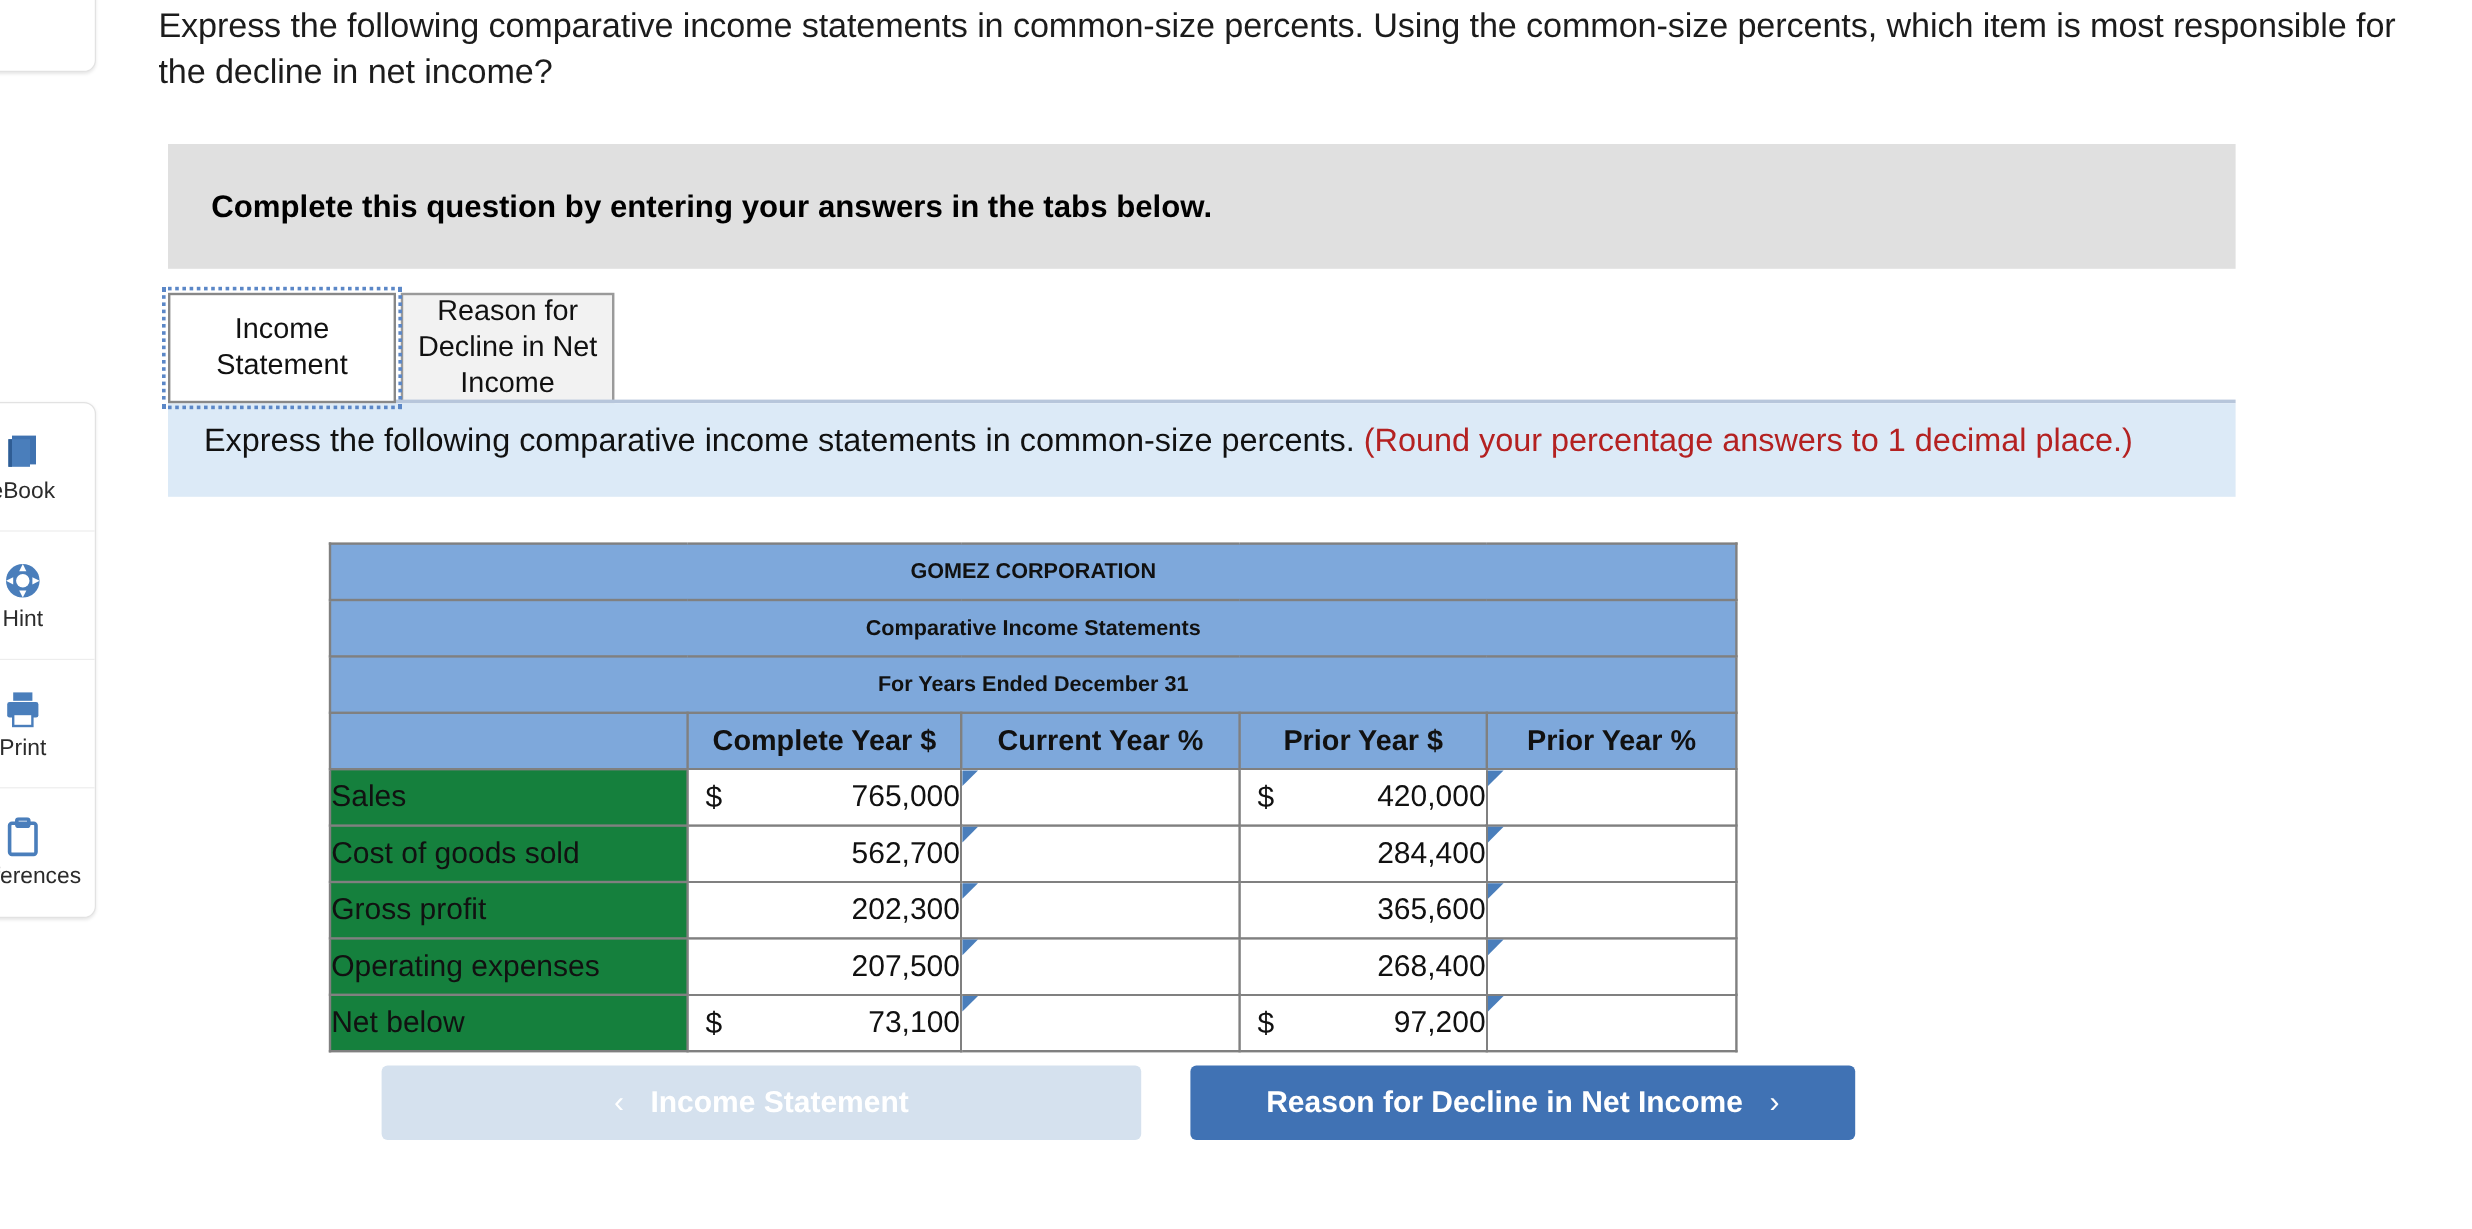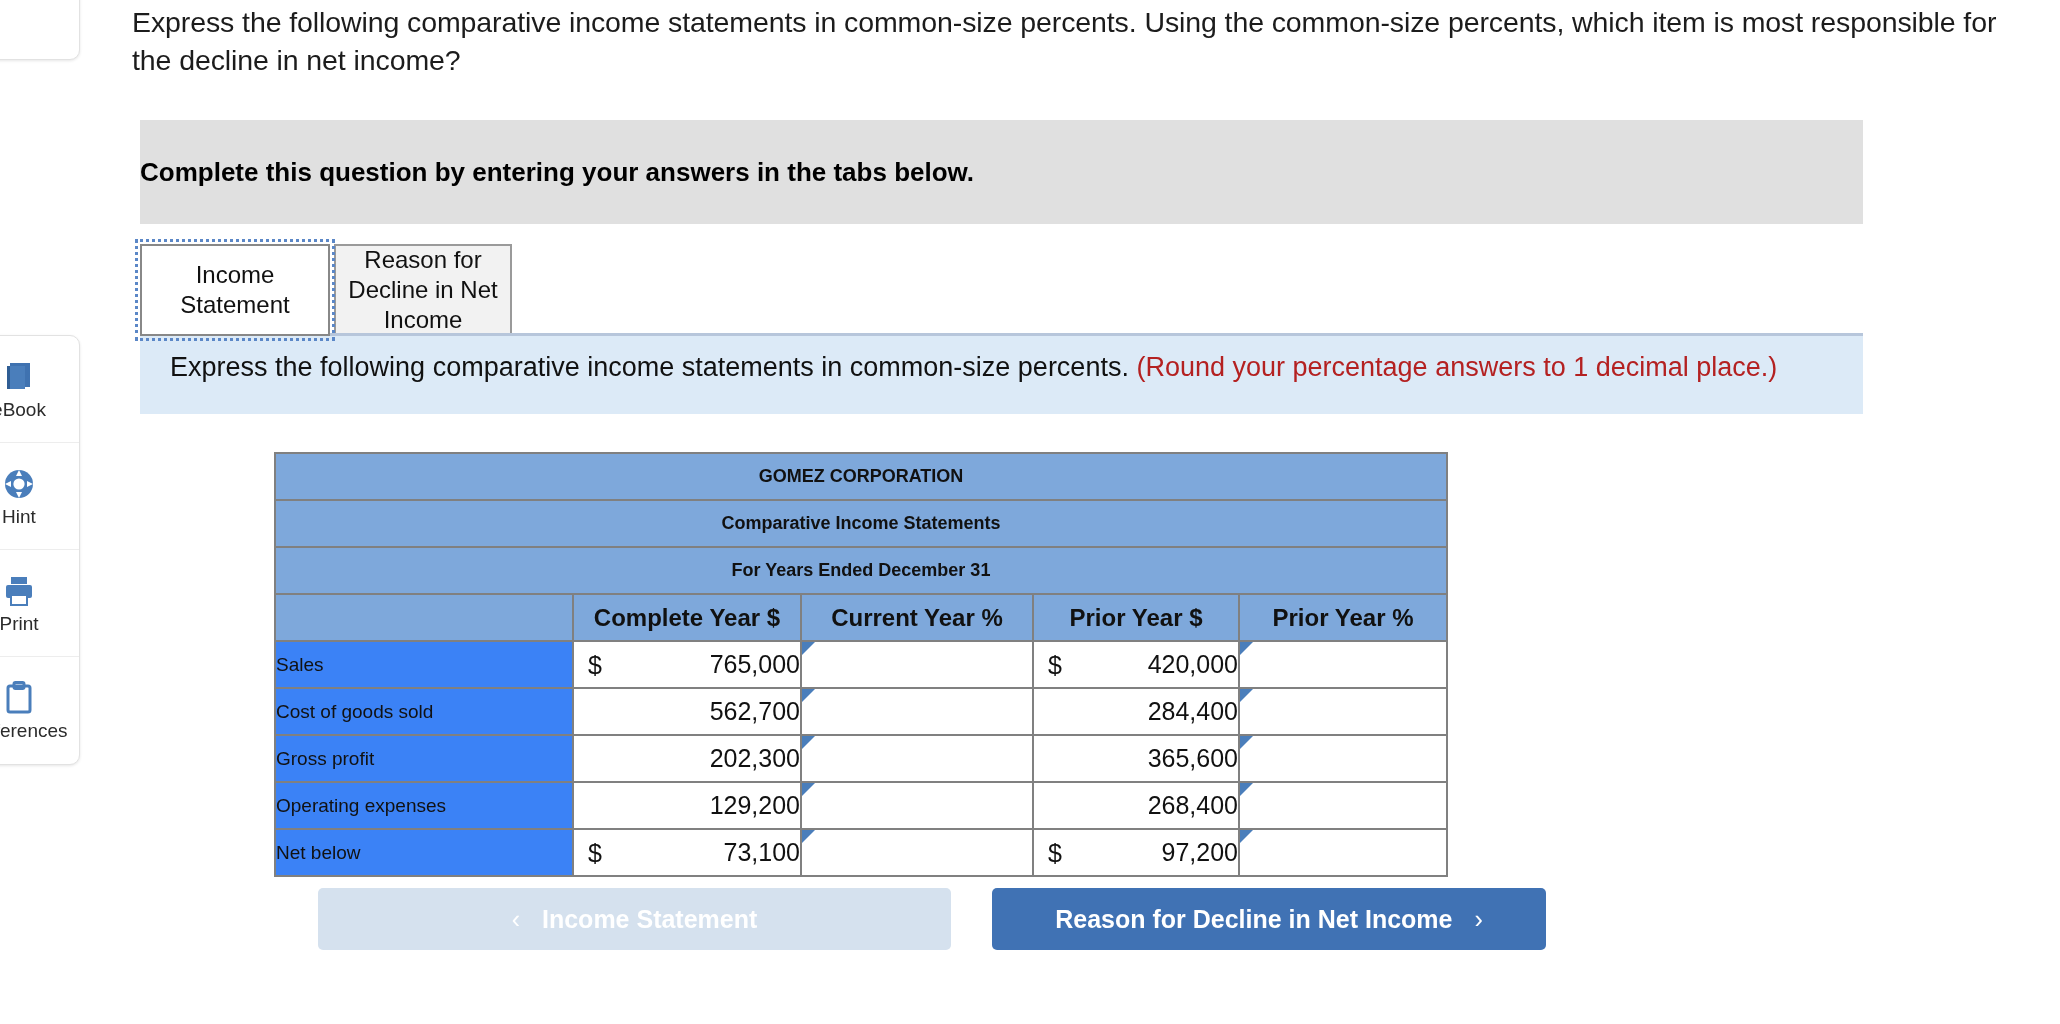--- a/index.html
+++ b/index.html
@@ -60,20 +60,21 @@
     letter-spacing: -0.1px;
   }
 
   #complete-banner {
     position: absolute; left: 8px; top: 120px;
     width: 1723px; height: 104px;
     background: #e0e0e0;
     display: flex; align-items: center;
   }
   #complete-banner-text {
+    margin-left: 36px;
     font-size: 26px;
     font-weight: bold;
     color: #000;
   }
 
   
   #tabs {
     position: absolute; left: 8px; top: 240px;
     height: 96px;
     display: flex; align-items: flex-end;
@@ -157,22 +158,22 @@
     font-weight: bold;
     font-size: 24px;
     height: 47px;
   }
   .colhead.blank { background: #7ea8db; }
 
   td.rowlabel {
     text-align: left;
     padding-left: 8px;
     height: 47px;
-    background: #3b82f6;
-    font-size: 19px;
+    background: #15803d;
+    font-size: 25px;
   }
   td.money {
     background: #fff;
     position: relative;
     padding: 0 10px 0 12px;
     text-align: right;
     font-size: 25px;
     white-space: nowrap;
   }
   td.money .dollar {
@@ -396,21 +397,21 @@
           </td>
           <td class="inputcell">
             <span class="flag"></span>
           </td>
         </tr>
 
         <tr>
           <td class="rowlabel">Operating expenses</td>
           <td class="money">
             <span class="dollar"></span>
-            <span class="amt">129,200</span>
+            <span class="amt">207,500</span>
           </td>
           <td class="inputcell">
             <span class="flag"></span>
           </td>
           <td class="money">
             <span class="dollar"></span>
             <span class="amt">268,400</span>
           </td>
           <td class="inputcell">
             <span class="flag"></span>

